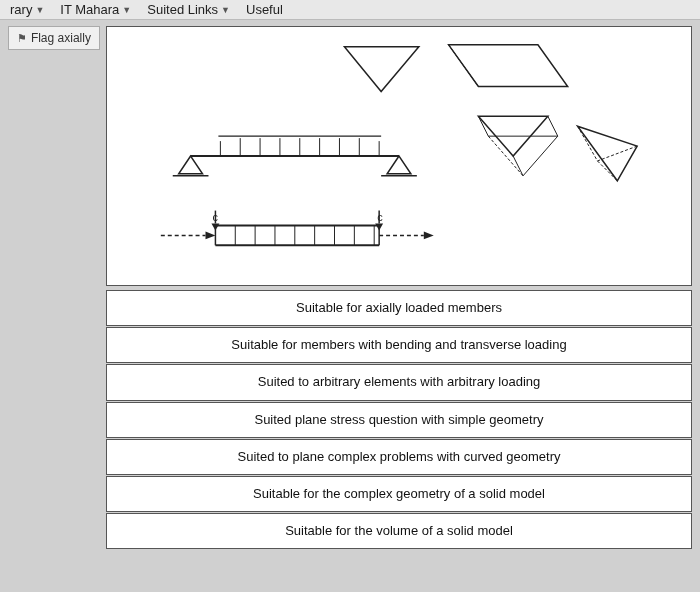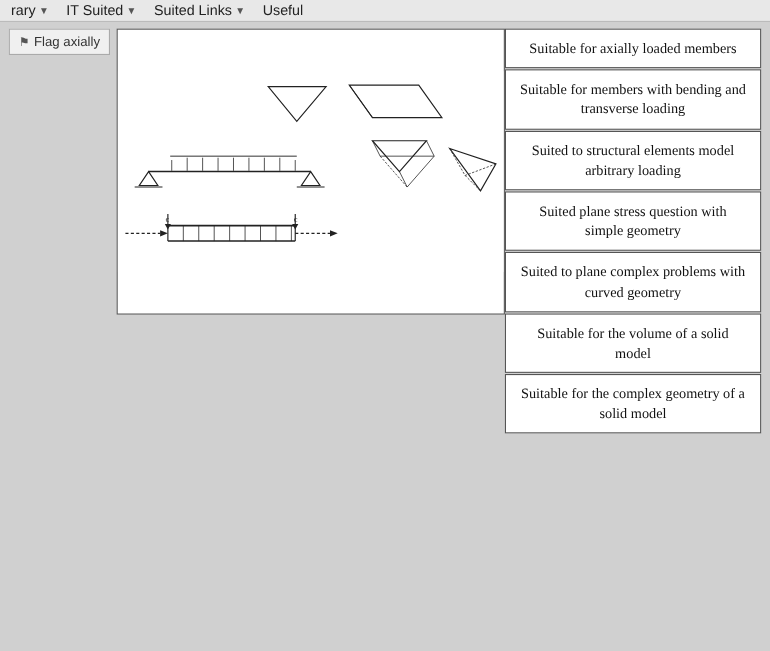--- a/index.html
+++ b/index.html
@@ -62,23 +62,22 @@
     }
     .flag-icon {
       color: #555;
       font-size: 11px;
     }
 
     
     .main-panel {
       flex: 1;
       display: flex;
-      flex-direction: row;
+      flex-direction: column;
       gap: 0;
-      font-family: Liberation Serif, serif;
     }
 
     
     .image-box {
       border: 1.5px solid #555;
       background: #fff;
       height: 260px;
       position: relative;
       overflow: hidden;
       margin-bottom: 4px;
@@ -110,21 +109,21 @@
   </style>
 </head>
 <body>
 
 <div class="navbar">
   <span class="nav-item">
     <span>rary</span>
     <span class="nav-arrow">▼</span>
   </span>
   <span class="nav-item">
-    <span>IT Suited</span>
+    <span>IT Mahara</span>
     <span class="nav-arrow">▼</span>
   </span>
   <span class="nav-item">
     <span>Suited Links</span>
     <span class="nav-arrow">▼</span>
   </span>
   <span class="nav-item">
     <span>Useful</span>
   </span>
 </div>
@@ -213,21 +212,21 @@
         <line x1="65" y1="185" x2="65" y2="198" stroke="#222" stroke-width="1.5"></line>
         <polygon points="61,198 65,205 69,198" fill="#222"></polygon>
         <line x1="230" y1="185" x2="230" y2="198" stroke="#222" stroke-width="1.5"></line>
         <polygon points="226,198 230,205 234,198" fill="#222"></polygon>
       </svg>
     </div>
 
     <div class="options-list">
     <div class="option-item">Suitable for axially loaded members</div>
         <div class="option-item">Suitable for members with bending and transverse loading</div>
-        <div class="option-item">Suited to structural elements model arbitrary loading</div>
+        <div class="option-item">Suited to arbitrary elements with arbitrary loading</div>
         <div class="option-item">Suited plane stress question with simple geometry</div>
         <div class="option-item">Suited to plane complex problems with curved geometry</div>
+        <div class="option-item">Suitable for the complex geometry of a solid model</div>
         <div class="option-item">Suitable for the volume of a solid model</div>
-        <div class="option-item">Suitable for the complex geometry of a solid model</div>
       </div>
 
   </div>
 </div>
 
 </body></html>

